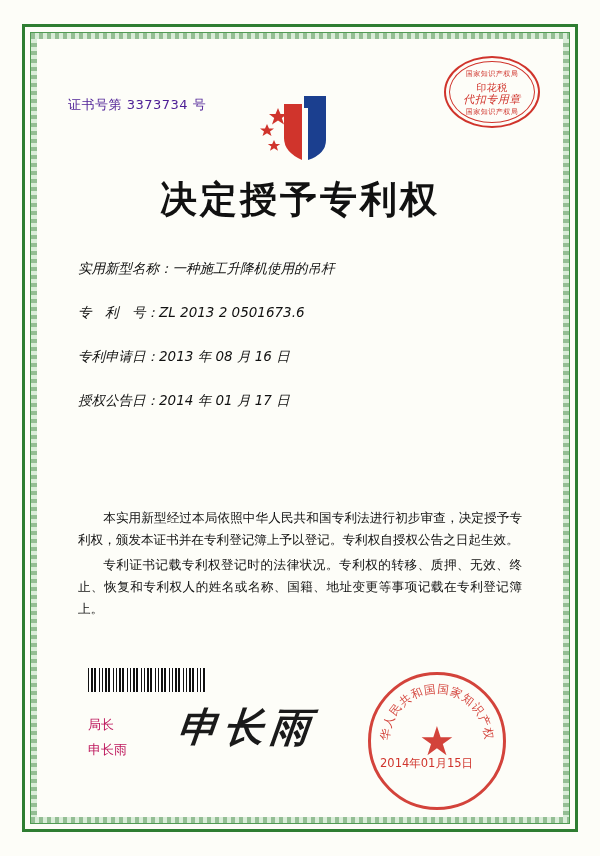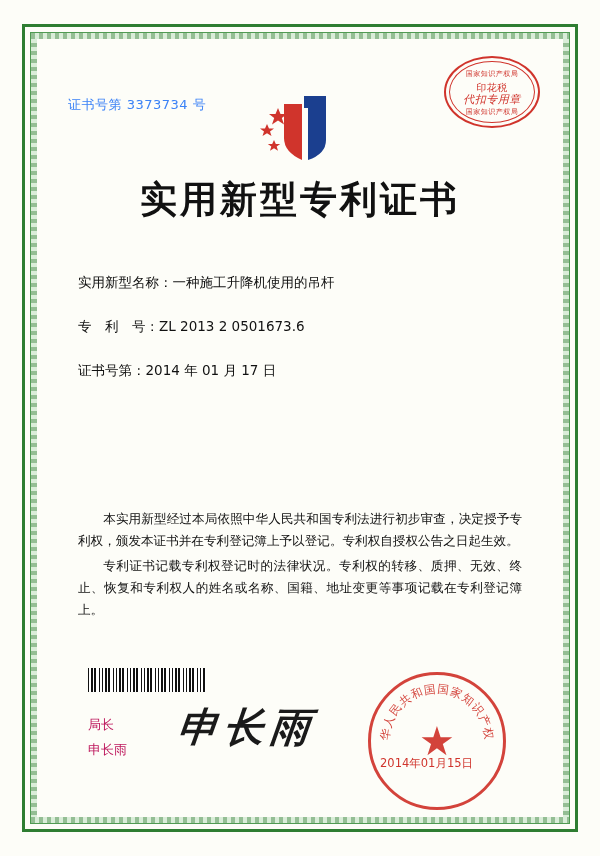--- a/index.html
+++ b/index.html
@@ -53,21 +53,21 @@
   .corner.tl { left: 22px;  top: 24px;  border-right: none; border-bottom: none; }
   .corner.tr { right: 22px; top: 24px;  border-left: none;  border-bottom: none; }
   .corner.bl { left: 22px;  bottom: 24px; border-right: none; border-top: none; }
   .corner.br { right: 22px; bottom: 24px; border-left: none;  border-top: none; }
 
   
   .cert-no {
     position: absolute;
     left: 68px; top: 96px;
     font-size: 13px;
-    color: #3b82f6;
+    color: #4c1d95;
     letter-spacing: .5px;
   }
   .emblem {
     position: absolute;
     left: 258px; top: 88px;
     width: 90px; height: 78px;
   }
   .seal-top {
     position: absolute;
     right: 60px; top: 56px;
@@ -105,22 +105,23 @@
     font-family: "DejaVu Serif", "Liberation Serif", serif;
     font-weight: bold;
     font-size: 37px;
     letter-spacing: 3px;
     color: #111;
   }
 
   
   .fields {
     position: absolute;
-    left: 78px; top: 272px;
+    left: 78px; top: 258px;
     width: 450px;
+    font-style: italic;
   }
   .field-row {
     font-size: 13.5px;
     color: #111;
     line-height: 20px;
     margin-bottom: 24px;
     white-space: nowrap;
   }
   .field-label {
     display: inline-block;
@@ -135,20 +136,21 @@
     left: 78px; top: 508px;
     width: 444px;
     font-size: 12.6px;
     line-height: 22px;
     color: #111;
     text-align: justify;
   }
   .body-text p {
     margin: 0 0 3px 0;
     text-indent: 2em;
+    font-family: Liberation Mono, monospace;
   }
 
   
   .barcode {
     position: absolute;
     left: 88px; top: 668px;
     width: 118px; height: 24px;
     background: repeating-linear-gradient(90deg,
       #111 0 1px, #fff 1px 3px, #111 3px 5px, #fff 5px 6px,
       #111 6px 8px, #fff 8px 11px, #111 11px 12px, #fff 12px 14px);
@@ -247,31 +249,34 @@
 
   <div class="seal-top">
     <div class="ellipse"></div>
     <div class="ellipse inner"></div>
     <div class="txt l1">国家知识产权局</div>
     <div class="txt l2">印花税</div>
     <div class="txt l3">代扣专用章</div>
     <div class="txt l4">国家知识产权局</div>
   </div>
 
-  <div class="title">实用新型专利证书</div>
+  <div class="title">决定授予专利权</div>
 
   <div class="fields">
     <div class="field-row">
       <span class="field-label">实用新型名称：</span><span class="field-value">一种施工升降机使用的吊杆</span>
     </div>
     <div class="field-row">
       <span class="field-label">专　利　号：</span><span class="field-value">ZL 2013 2 0501673.6</span>
     </div>
     <div class="field-row">
-      <span class="field-label">证书号第：</span><span class="field-value">2014 年 01 月 17 日</span>
+      <span class="field-label">专利申请日：</span><span class="field-value">2013 年 08 月 16 日</span>
+    </div>
+    <div class="field-row">
+      <span class="field-label">授权公告日：</span><span class="field-value">2014 年 01 月 17 日</span>
     </div>
   </div>
 
   <div class="body-text">
     <p>本实用新型经过本局依照中华人民共和国专利法进行初步审查，决定授予专利权，颁发本证书并在专利登记簿上予以登记。专利权自授权公告之日起生效。</p>
     <p>专利证书记载专利权登记时的法律状况。专利权的转移、质押、无效、终止、恢复和专利权人的姓名或名称、国籍、地址变更等事项记载在专利登记簿上。</p>
   </div>
 
   <div class="barcode"></div>
 

